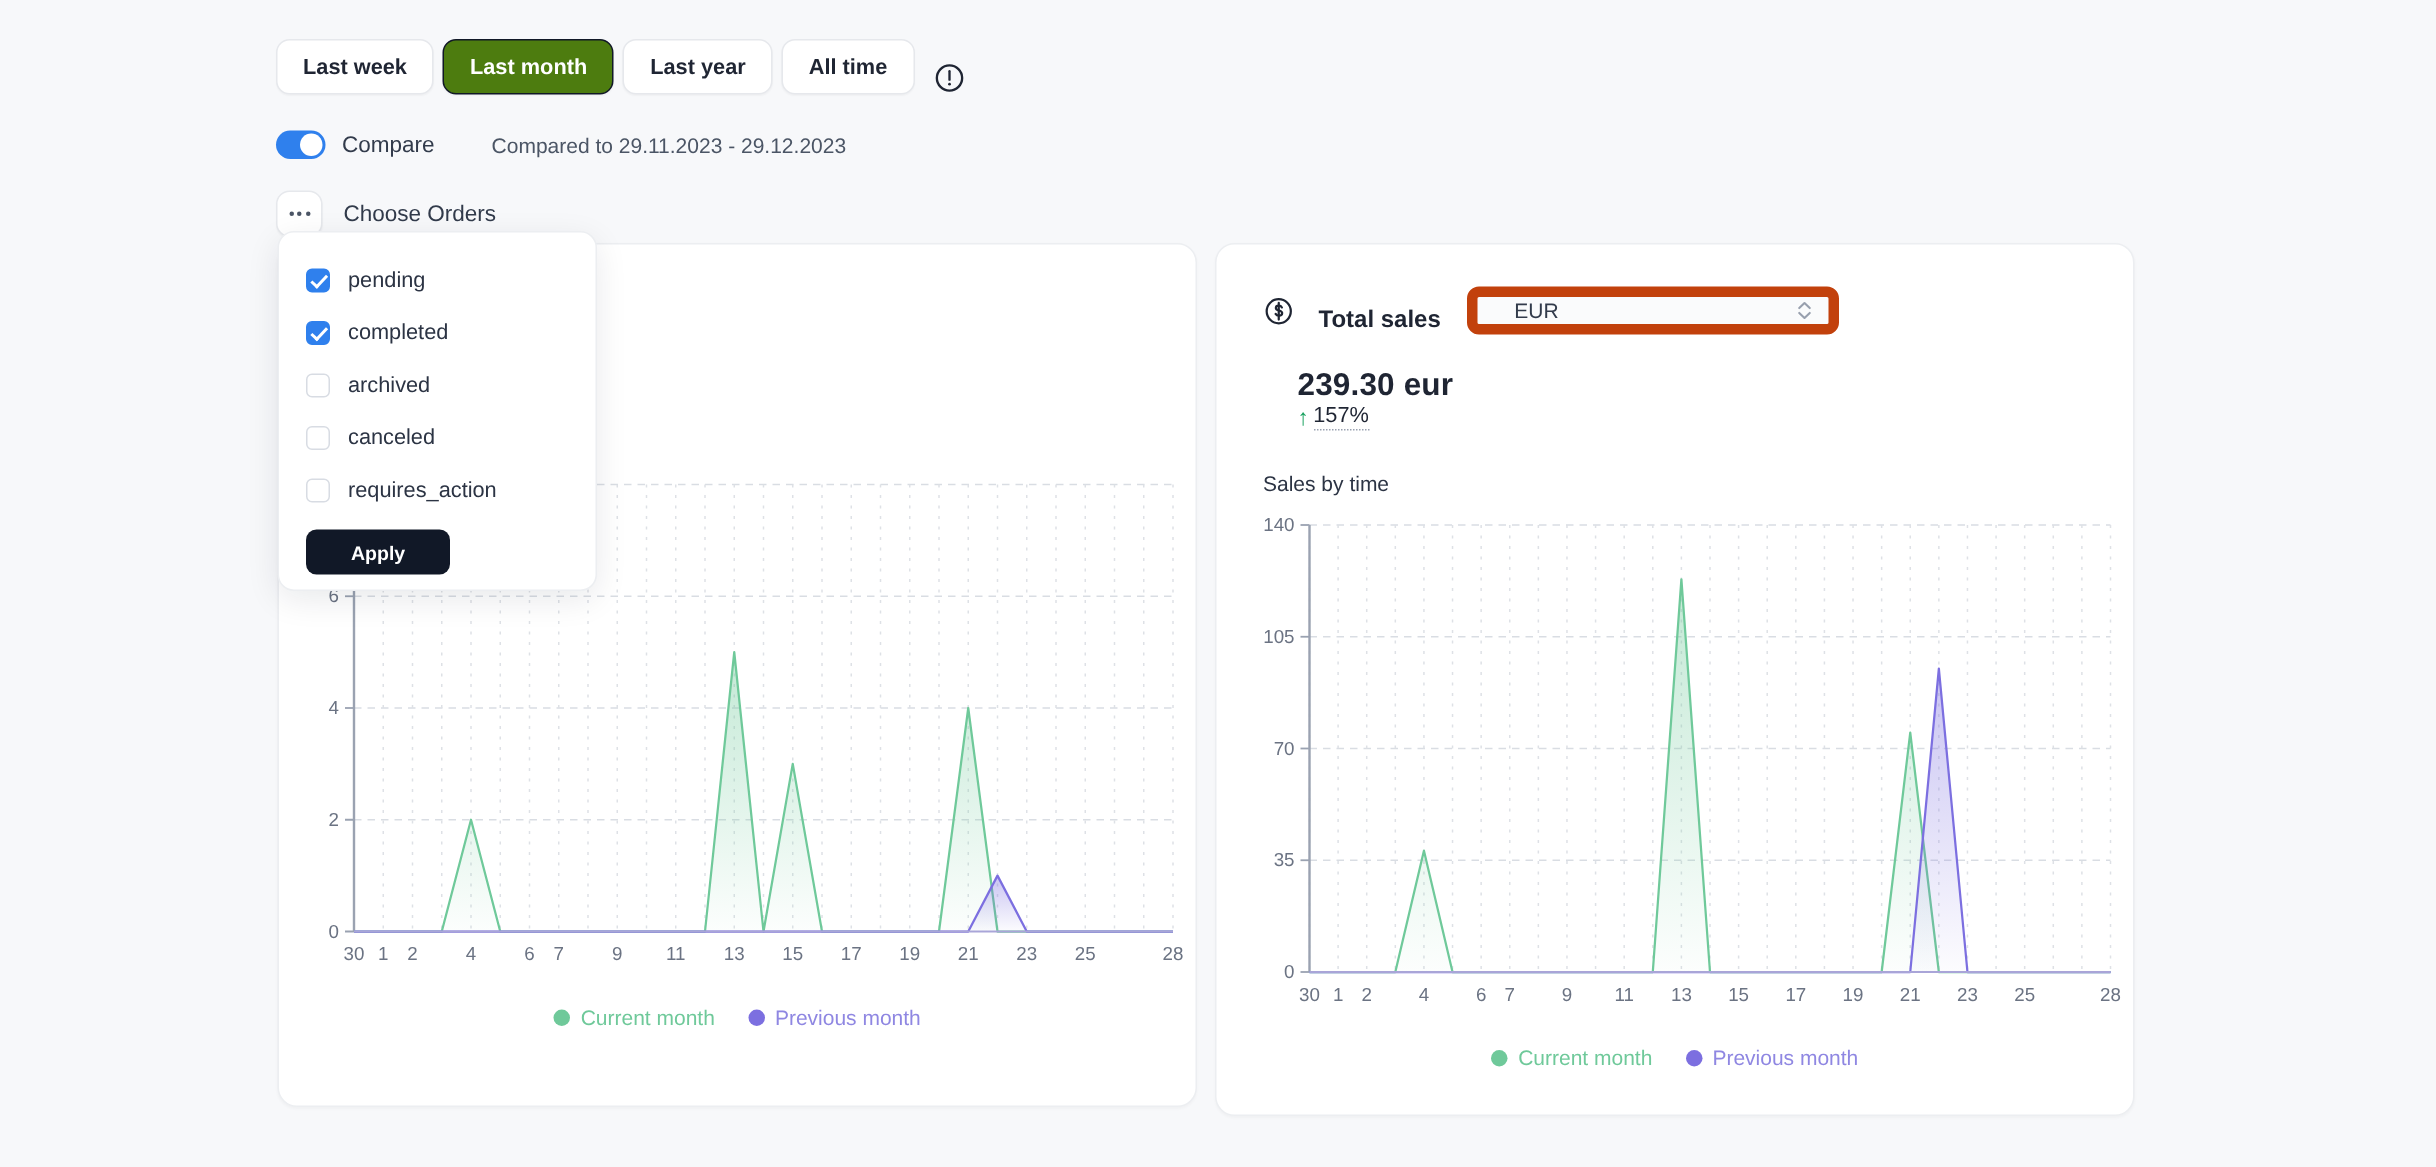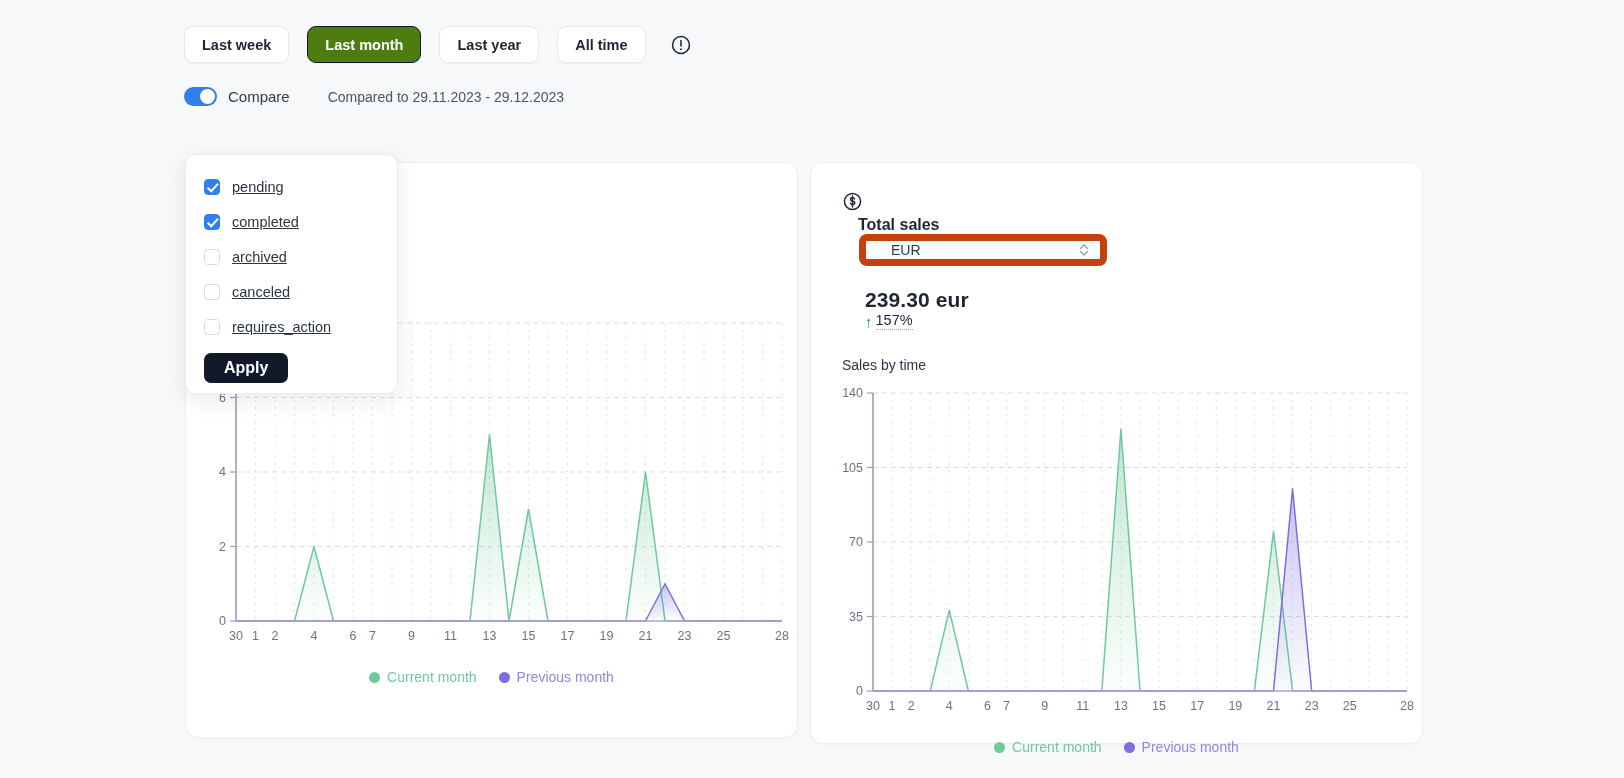--- a/index.html
+++ b/index.html
@@ -8,21 +8,21 @@
     width:1624px; height:778px;
     background:#f7f8fa;
     font-family:"Liberation Sans", sans-serif;
     color:#1f2533;
     overflow:hidden;
     position:relative;
   }
 
   
   #toolbar { position:absolute; left:184px; top:26px; }
-  .range-row { display:flex; align-items:center; gap:18px; }
+  .range-row { display:flex; align-items:flex-end; gap:6px; }
   .range-btn {
     height:37px; padding:0 17px;
     background:#ffffff; border:1px solid #e6e8ec; border-radius:9px;
     font-size:14.5px; font-weight:700; color:#1f2533;
     display:flex; align-items:center; justify-content:center;
     box-shadow:0 1px 1px rgba(16,24,40,.03);
     cursor:pointer; white-space:nowrap;
   }
   .range-btn.active { background:#4d7c0f; border-color:#111827; color:#ffffff; }
 
@@ -63,38 +63,38 @@
     width:16px; height:16px; border-radius:4px;
     border:1.5px solid #d8dce3; background:#fff;
     flex:none; position:relative;
   }
   .cb.on { background:#2f80ed; border-color:#2f80ed; }
   .cb.on:after {
     content:""; position:absolute; left:5px; top:1.5px;
     width:4px; height:8.5px; border:solid #fff;
     border-width:0 2px 2px 0; transform:rotate(43deg);
   }
-  .dd-text { margin-left:12px; font-size:14.5px; color:#2c3444;text-decoration:underline; }
+  .dd-text { margin-left:12px; font-size:14.5px; color:#2c3444; }
   .apply-btn {
-    margin:9px 0 0 18px; height:30px; padding:0 20px;
+    margin:9px 0 0 18px; height:30px; padding:0 30px;
     background:#111827; color:#fff; border:none; border-radius:7px;
-    font-family:inherit; font-size:16px; font-weight:700; cursor:pointer;
+    font-family:inherit; font-size:13px; font-weight:700; cursor:pointer;
   }
 
   
   .card {
     position:absolute; background:#ffffff;
     border:1px solid #eceef1; border-radius:13px;
     box-shadow:0 1px 2px rgba(16,24,40,.03);
   }
   #card-orders { left:185px; top:162px; width:613px; height:576px; }
   #card-sales  { left:810px; top:162px; width:613px; height:582px; }
 
   
-  .sales-head { display:flex; align-items:flex-start; padding:28px 0 0 31px;flex-direction:column; }
+  .sales-head { display:flex; align-items:flex-end; padding:28px 0 0 31px; }
   .coin-icon { width:21px; height:21px; flex:none; }
   .sales-title { margin-left:16px; font-size:16px; font-weight:700; color:#1f2533; }
   .cur-select {
     margin-left:17px; width:248px; height:32px;
     border:7px solid #c2410c; border-radius:8px; background:#fafbfc;
     display:flex; align-items:center; padding:0 10px 0 25px;
     font-size:14px; color:#323b4b; cursor:pointer; position:relative;
   }
   .cur-select .chev { margin-left:auto; width:12px; height:16px; }
 
@@ -141,20 +141,28 @@
   </div>
 
   <div class="compare-row">
     <div class="switch">
         <span class="knob"></span>
       </div>
     <span class="compare-label">Compare</span>
     <span class="compare-range">Compared to 29.11.2023 - 29.12.2023</span>
   </div>
 
+  <div class="orders-row">
+    <div class="dots-btn">
+        <i></i>
+        <i></i>
+        <i></i>
+      </div>
+    <span class="orders-label">Choose Orders</span>
+  </div>
 </div>
 
 <div class="card" id="card-orders">
   <div class="chart-wrap" style="padding-top:148px;">
     <svg id="svg-orders" width="611" height="350" viewBox="0 0 611 350">
         <line x1="44" y1="310" x2="50" y2="310" stroke="#9aa2b1" stroke-width="1.2"></line>
         <text x="40" y="314" text-anchor="end" font-size="12.5" fill="#6b7383">0</text>
         <line x1="50" y1="235.5" x2="596" y2="235.5" stroke="#d9dde3" stroke-width="1" stroke-dasharray="5 4"></line>
         <line x1="44" y1="235.5" x2="50" y2="235.5" stroke="#9aa2b1" stroke-width="1.2"></line>
         <text x="40" y="239.5" text-anchor="end" font-size="12.5" fill="#6b7383">2</text>

